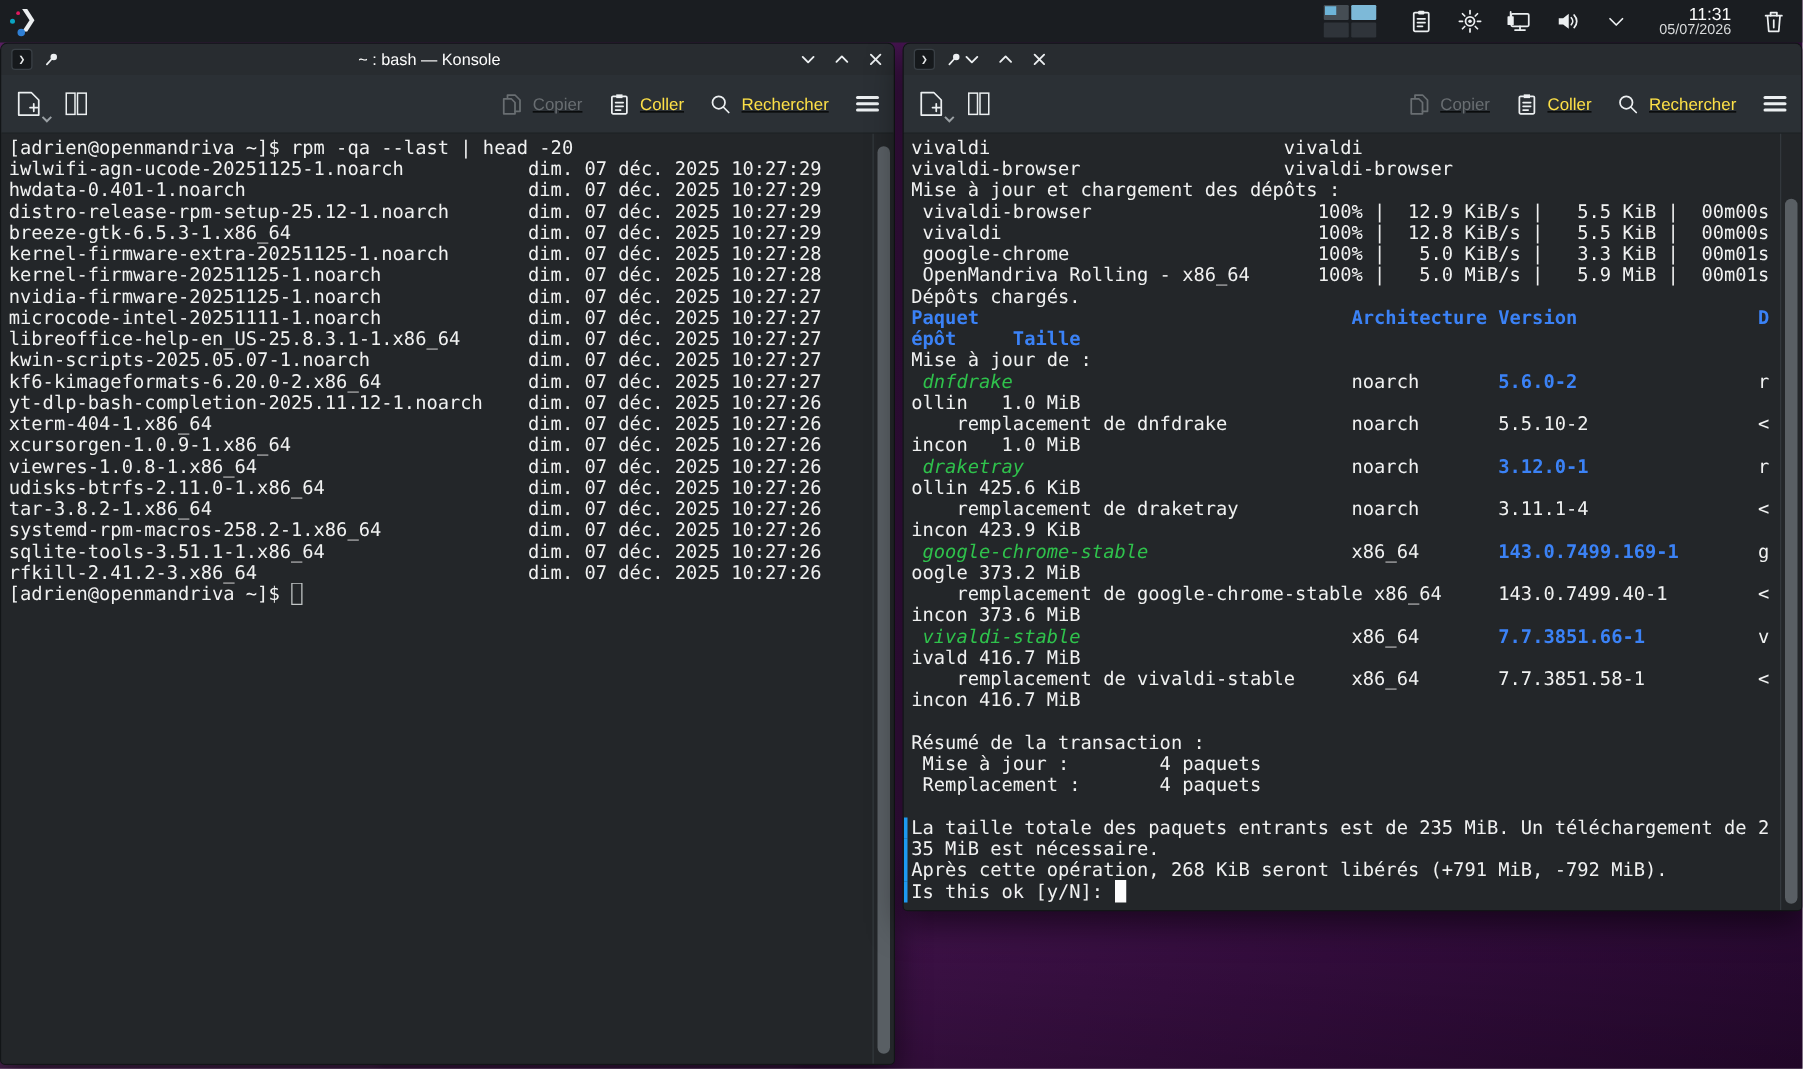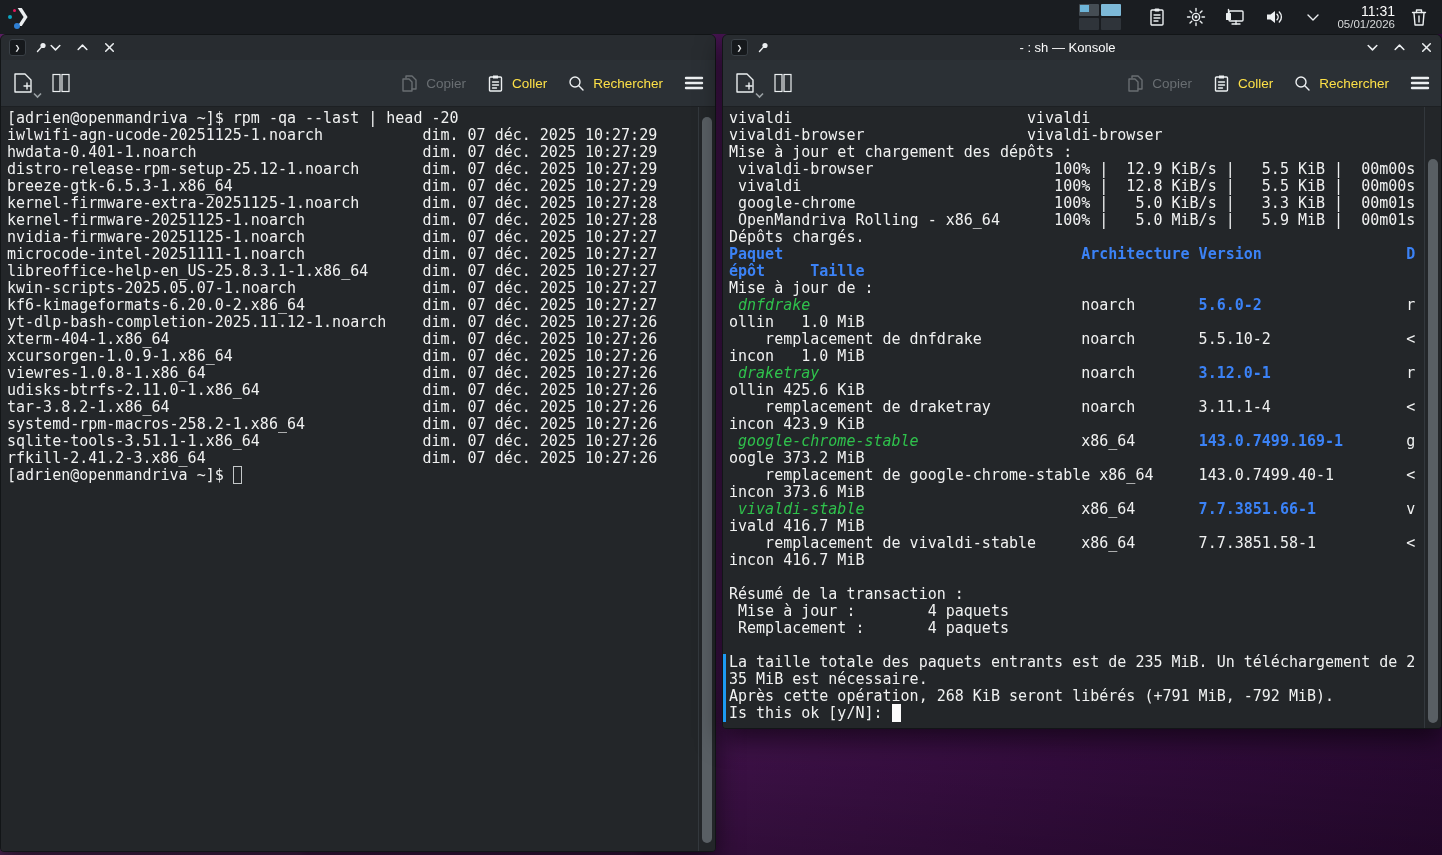--- a/index.html
+++ b/index.html
@@ -27,21 +27,21 @@
   .om-logo .d3 { width:6px; height:6px; background:#2f7fd4; left:8px; top:21px; }
   .panel-right { margin-left:auto; display:flex; align-items:center; gap:9px; padding-right:8px; }
   .pager { display:grid; grid-template-columns:20px 20px; grid-template-rows:12px 12px;
     gap:2px; margin-right:12px; }
   .pager .cell { background:#2f343a; border-radius:1px; position:relative; }
   .pager .cell.c1 { background:#454d54; }
   .pager .cell.c1 .mini { position:absolute; left:1px; top:1px; width:9px; height:7px; background:#6db4d8; }
   .pager .cell.c2 { background:#7db9d8; }
   .tray-icon { width:30px; height:30px; display:flex; align-items:center; justify-content:center; }
   .tray-icon svg { display:block; }
-  .clock { text-align:right; color:#fcfcfc; line-height:1.05; margin:0 0; }
+  .clock { text-align:right; color:#fcfcfc; line-height:1.05; margin:0 10px; }
   .clock .t { font-size:14px; }
   .clock .d { font-size:11.5px; color:#d7d9da; }
 
   
   .window { position:absolute; background:#232629; border:1px solid #121517;
     border-radius:6px 6px 4px 4px; box-shadow:0 10px 26px rgba(0,0,0,.55);
     display:flex; flex-direction:column; overflow:hidden; }
   #win-left  { left:0px;  top:34px; width:716px; height:818px; }
   #win-right { left:722px; top:34px; width:720px; height:695px; }
 
@@ -49,21 +49,21 @@
     padding:0 8px; flex:0 0 auto; }
   .tb-appicon { width:17px; height:17px; background:#16191c; border:1px solid #3a4046;
     border-radius:3px; color:#e8eaeb; font-size:9px; display:flex; align-items:center;
     justify-content:center; font-family:"DejaVu Sans Mono", monospace; }
   .tb-pin { margin-left:9px; display:flex; }
   .tb-title { flex:1; text-align:center; color:#fcfcfc; font-size:13px; }
   .tb-btns { display:flex; align-items:center; gap:13px; }
   .tb-btn { width:14px; height:14px; display:flex; align-items:center; justify-content:center; }
 
   .toolbar { height:47px; background:#2b3035; border-bottom:1px solid #1d2023;
-    display:flex; align-items:center; padding:0 10px; flex:0 0 auto; }
+    display:flex; align-items:center; padding:0 10px; flex:0 0 auto;text-decoration:underline; }
   .toolbar .tb-left { display:flex; align-items:center; gap:14px; }
   .tool-ico { position:relative; display:flex; align-items:center; justify-content:center; }
   .tool-ico .mini-chev { position:absolute; right:-7px; bottom:-4px; }
   .toolbar .tb-right { margin-left:auto; display:flex; align-items:center; gap:20px; }
   .tool-btn { display:flex; align-items:center; gap:7px; color:#fde047; font-size:13.5px; }
   .tool-btn.disabled { color:#696e72; }
 
   .termwrap { position:relative; flex:1; background:#232629; }
   .term { position:absolute; inset:0; padding:3px 0 0 6px;
     font-family:"DejaVu Sans Mono", monospace; font-size:15px; line-height:17px;
@@ -149,21 +149,21 @@
           <path class="st" d="M15.3 5a7 7 0 0 1 0 10"></path>
         </svg>
     </div>
     <div class="tray-icon">
       <svg width="18" height="18" viewBox="0 0 18 18">
           <path class="st" d="M4 7l5 5 5-5"></path>
         </svg>
     </div>
     <div class="clock">
       <div class="t">11:31</div>
-      <div class="d">05/01/2026</div>
+      <div class="d">05/07/2026</div>
     </div>
     <div class="tray-icon">
       <svg width="20" height="20" viewBox="0 0 20 20">
           <path class="st" d="M5 6l1 12h8l1-12"></path>
           <line class="st" x1="3.5" y1="5.5" x2="16.5" y2="5.5"></line>
           <path class="st" d="M7.5 5.5V3h5v2.5"></path>
           <line class="st" x1="10" y1="9" x2="10" y2="15"></line>
         </svg>
     </div>
   </div>
@@ -171,20 +171,21 @@
 
 <div class="window" id="win-left">
   <div class="titlebar">
     <div class="tb-appicon">❯</div>
     <div class="tb-pin">
       <svg width="13" height="13" viewBox="0 0 13 13">
           <circle class="fil" cx="8" cy="4.5" r="2.6"></circle>
           <line class="st" x1="6.2" y1="6.4" x2="2.5" y2="10.5"></line>
         </svg>
     </div>
+    <div class="tb-title">~ : bash — Konsole</div>
     <div class="tb-btns">
       <div class="tb-btn">
           <svg width="13" height="13" viewBox="0 0 12 12">
             <path class="st" d="M2 4.2l4 4 4-4"></path>
           </svg>
         </div>
       <div class="tb-btn">
           <svg width="13" height="13" viewBox="0 0 12 12">
             <path class="st" d="M2 7.8l4-4 4 4"></path>
           </svg>
@@ -260,21 +261,20 @@
 
 <div class="window" id="win-right">
   <div class="titlebar">
     <div class="tb-appicon">❯</div>
     <div class="tb-pin">
       <svg width="13" height="13" viewBox="0 0 13 13">
           <circle class="fil" cx="8" cy="4.5" r="2.6"></circle>
           <line class="st" x1="6.2" y1="6.4" x2="2.5" y2="10.5"></line>
         </svg>
     </div>
-    <div class="tb-title">- : sh — Konsole</div>
     <div class="tb-btns">
       <div class="tb-btn">
           <svg width="13" height="13" viewBox="0 0 12 12">
             <path class="st" d="M2 4.2l4 4 4-4"></path>
           </svg>
         </div>
       <div class="tb-btn">
           <svg width="13" height="13" viewBox="0 0 12 12">
             <path class="st" d="M2 7.8l4-4 4 4"></path>
           </svg>

